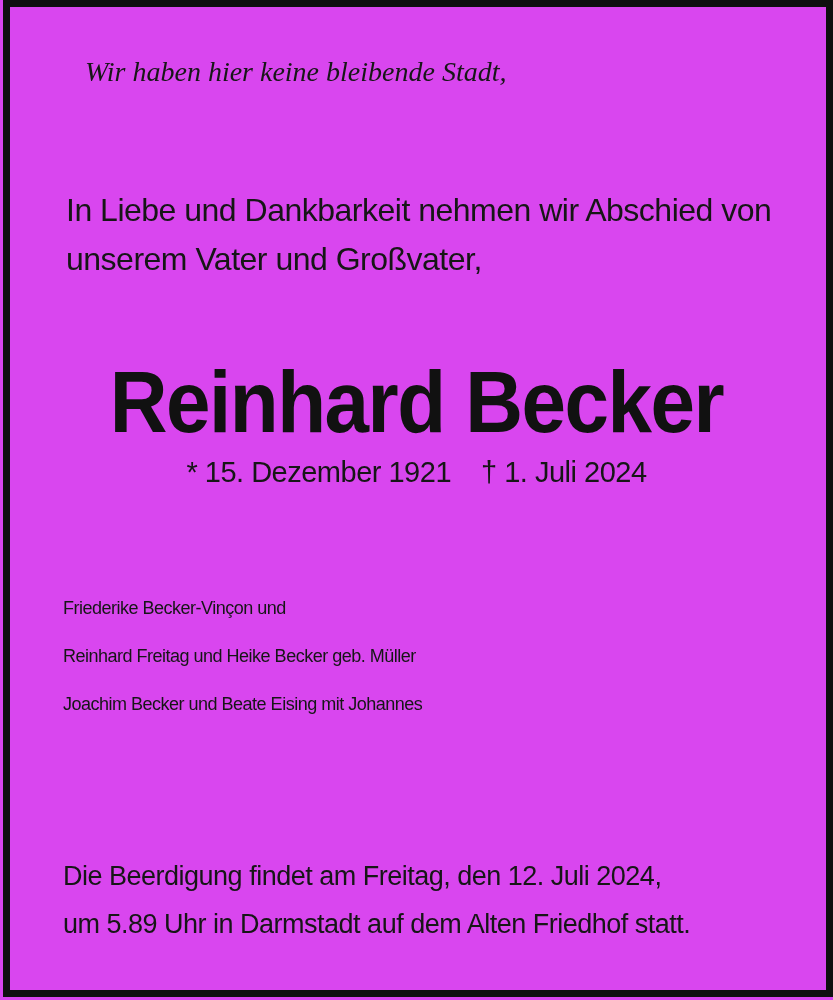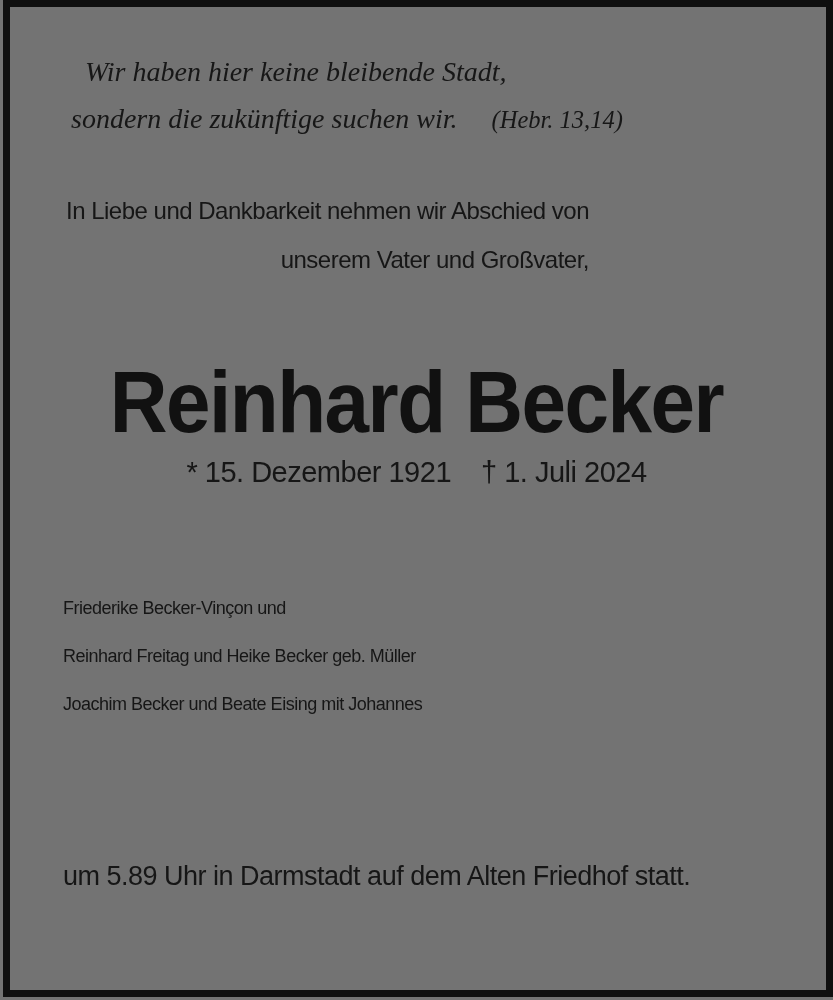--- a/index.html
+++ b/index.html
@@ -5,21 +5,21 @@
   html, body {
     margin: 0;
     padding: 0;
     background: #e8e8e8;
   }
   .page {
     position: relative;
     width: 833px;
     height: 1000px;
     margin: 0 auto;
-    background: #737373;
+    background: #d946ef;
     overflow: hidden;
     font-family: "Liberation Sans", sans-serif;
     color: #141414;
   }
   .frame {
     position: absolute;
     left: 3px;
     top: 0;
     right: 0;
     bottom: 3px;
@@ -47,26 +47,25 @@
   }
   .quote .q-ref {
     margin-left: 34px;
     font-size: 24.5px;
   }
   
   .intro {
     position: absolute;
     left: 66px;
     top: 186px;
-    font-size: 24px;
+    font-size: 32px;
     line-height: 49px;
     letter-spacing: -0.5px;
     color: #161616;
     white-space: nowrap;
-    text-align: right;
   }
   
   .name {
     position: absolute;
     left: 0;
     right: 0;
     top: 364px;
     text-align: center;
     font-size: 80px;
     line-height: 84px;
@@ -129,39 +128,36 @@
   }
 </style>
 </head>
 <body>
 
 <div class="page">
   <div class="frame"></div>
 
   <div class="quote">
     <div class="q-line1">Wir haben hier keine bleibende Stadt,</div>
-    <div class="q-line2-row">
-      <span>sondern die zukünftige suchen wir.</span>
-      <span class="q-ref">(Hebr. 13,14)</span>
-    </div>
   </div>
 
   <div class="intro">
     <div>In Liebe und Dankbarkeit nehmen wir Abschied von</div>
     <div>unserem Vater und Großvater,</div>
   </div>
 
   <div class="name">Reinhard Becker</div>
 
   <div class="dates">
     <span class="birth">* 15. Dezember 1921</span><span class="death">† 1. Juli 2024</span>
   </div>
 
   <div class="mourners">
     <div>Friederike Becker-Vinçon und</div>
     <div>Reinhard Freitag und Heike Becker geb. Müller</div>
     <div>Joachim Becker und Beate Eising mit Johannes</div>
   </div>
 
   <div class="funeral">
+    <div class="f-line1">Die Beerdigung findet am Freitag, den 12. Juli 2024,</div>
     <div class="f-line2">um 5.89 Uhr in Darmstadt auf dem Alten Friedhof statt.</div>
   </div>
 </div>
 
 </body></html>

